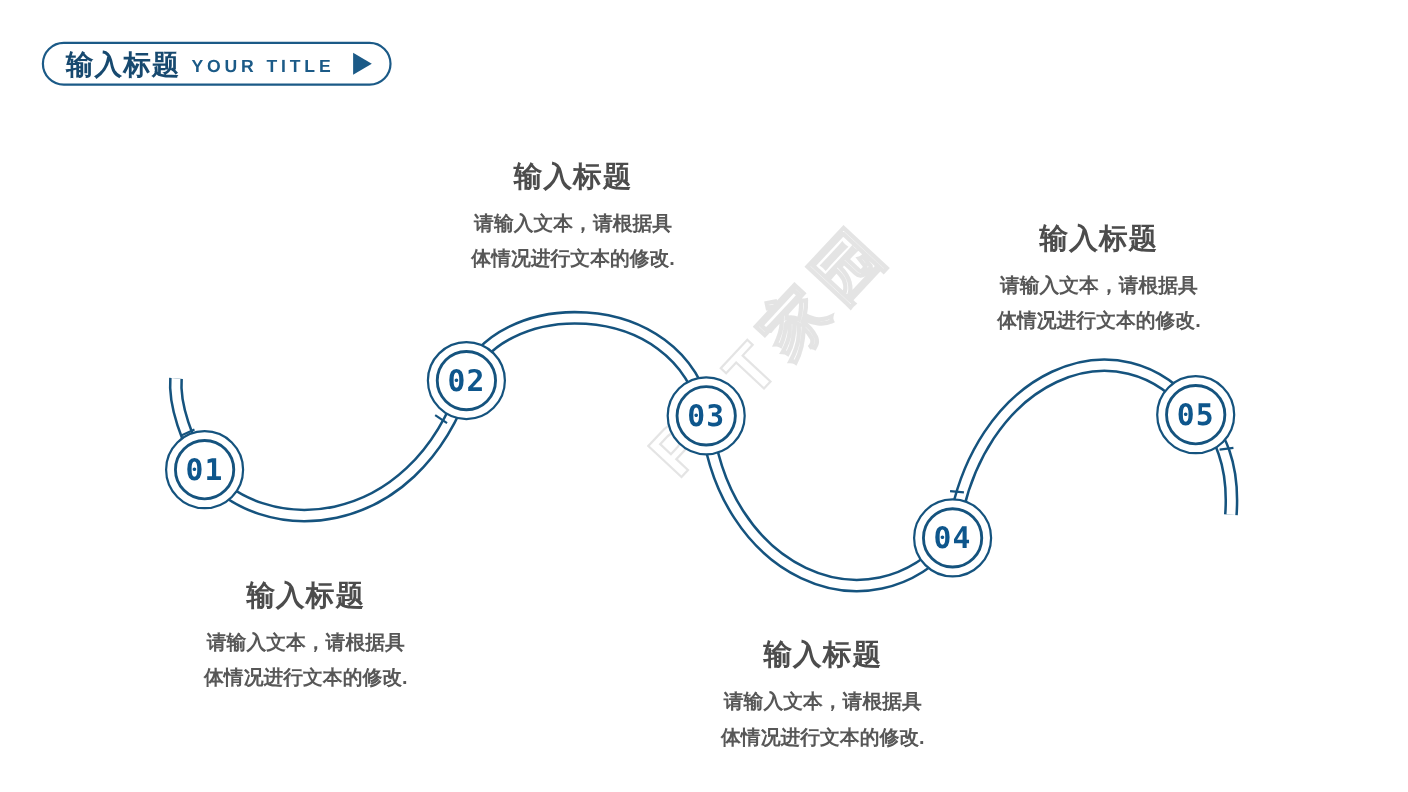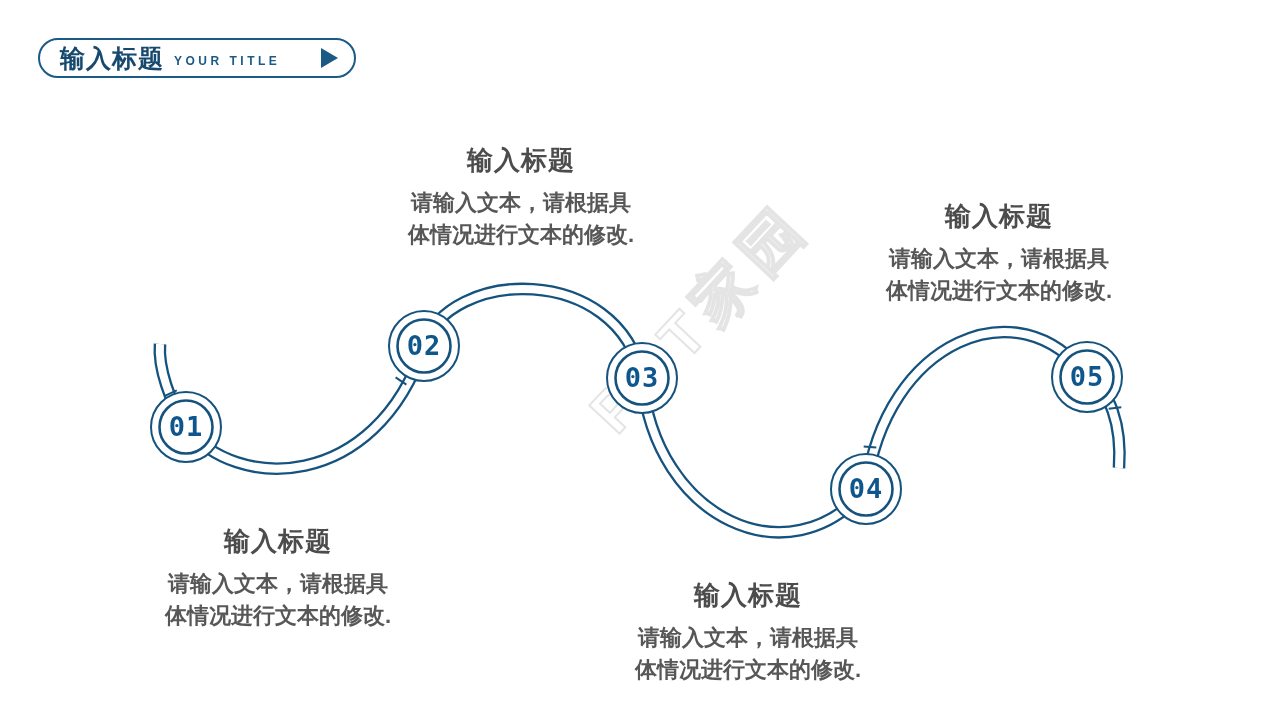--- a/index.html
+++ b/index.html
@@ -18,40 +18,40 @@
     pointer-events:none; white-space:nowrap;
   }
 
   
   .badge {
     position:absolute; left:38px; top:38px; width:318px; height:40px;
     box-sizing:border-box; border:2.5px solid #1b5a87; border-radius:22px;
     background:#fff; display:flex; align-items:center; padding:0 16px 0 20px;
   }
   .badge-cn { font-size:25px; font-weight:700; color:#17496f; letter-spacing:1px; white-space:nowrap; }
-  .badge-en { font-size:12px; font-weight:700; color:#1b5a87; letter-spacing:3.5px; margin-left:10px; margin-top:5px; white-space:nowrap; }
+  .badge-en { font-size:16px; font-weight:700; color:#1b5a87; letter-spacing:3.5px; margin-left:10px; margin-top:5px; white-space:nowrap; }
   .badge-play {
     margin-left:auto; width:0; height:0;
     border-left:17px solid #1b5a87; border-top:10px solid transparent; border-bottom:10px solid transparent;
   }
 
   
   .ribbon { position:absolute; left:0; top:0; }
   .band-o { fill:none; stroke:#15537e; stroke-width:12.6; stroke-linecap:butt; }
   .band-i { fill:none; stroke:#ffffff; stroke-width:8;    stroke-linecap:butt; }
   .seam   { stroke:#15537e; stroke-width:2; }
   .ring   { fill:#ffffff; stroke:#15537e; stroke-width:2; }
   .core   { fill:#ffffff; stroke:#15537e; stroke-width:2.6; }
   .num    { font-family:"DejaVu Sans Mono", monospace; font-size:27px; font-weight:700;
             fill:#0e568c; letter-spacing:1px; text-anchor:middle; }
 
   
   .tblock { position:absolute; width:240px; text-align:center; }
   .tb-title { font-size:26px; font-weight:700; color:#4c4c4c; letter-spacing:1px; line-height:32px; white-space:nowrap; }
-  .tb-body  { margin-top:11px; font-size:22px; font-weight:700; color:#575757; line-height:32px; white-space:nowrap; }
+  .tb-body  { margin-top:11px; font-size:18px; font-weight:700; color:#575757; line-height:32px; white-space:nowrap; }
   .tb-b0 { left:401px; top:144px; }
   .tb-b1 { left:879px; top:200px; }
   .tb-b2 { left:158px; top:525px; }
   .tb-b3 { left:628px; top:579px; }
 </style>
 </head>
 <body>
 
 <div class="slide">
 

